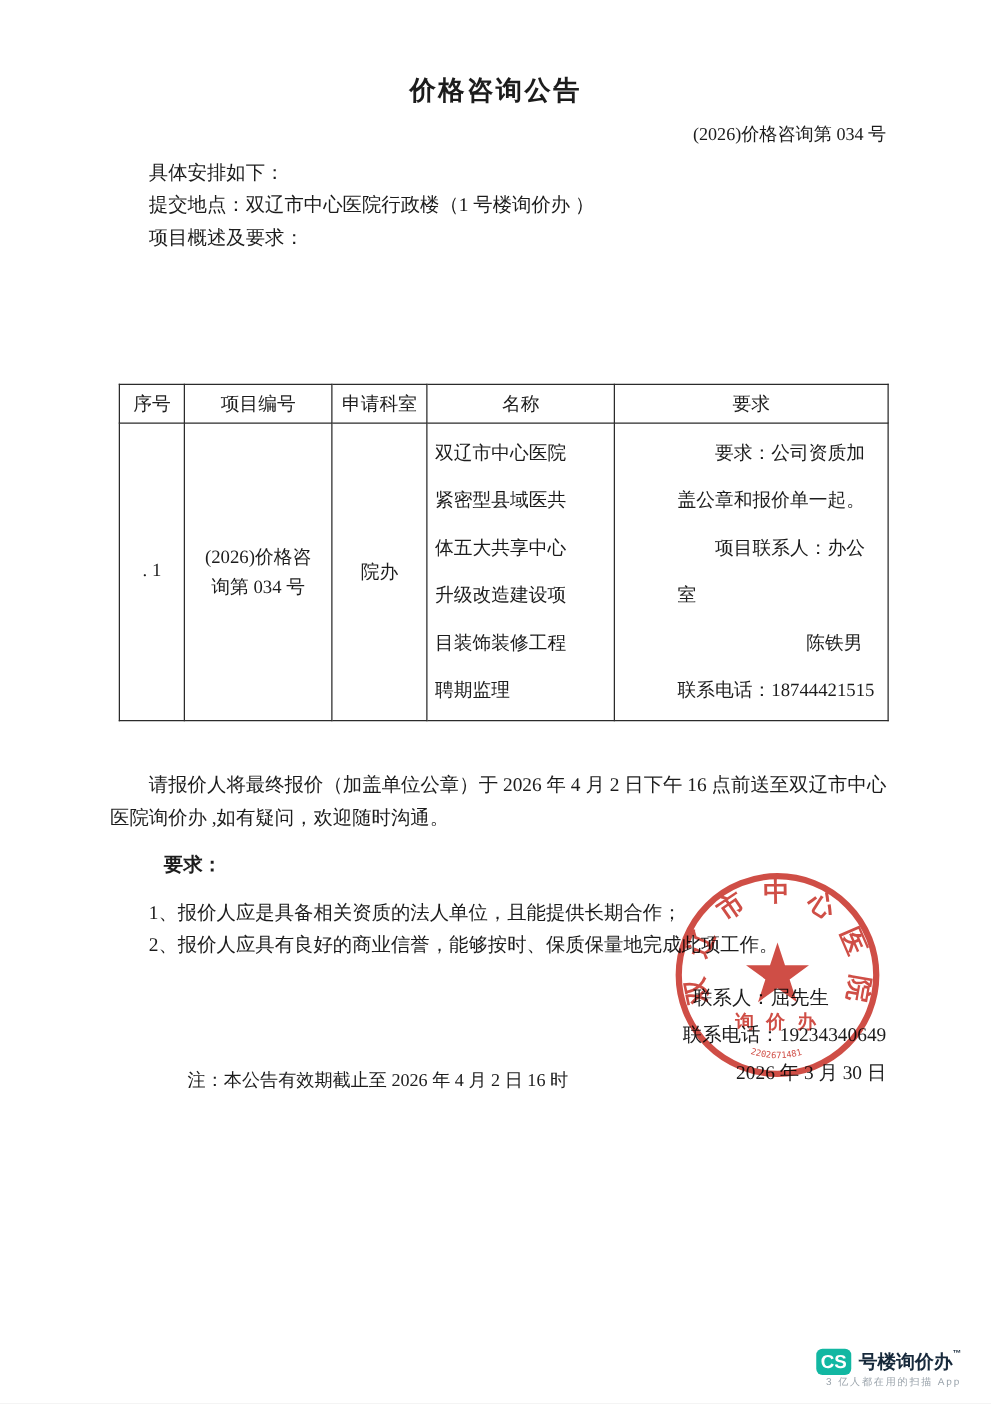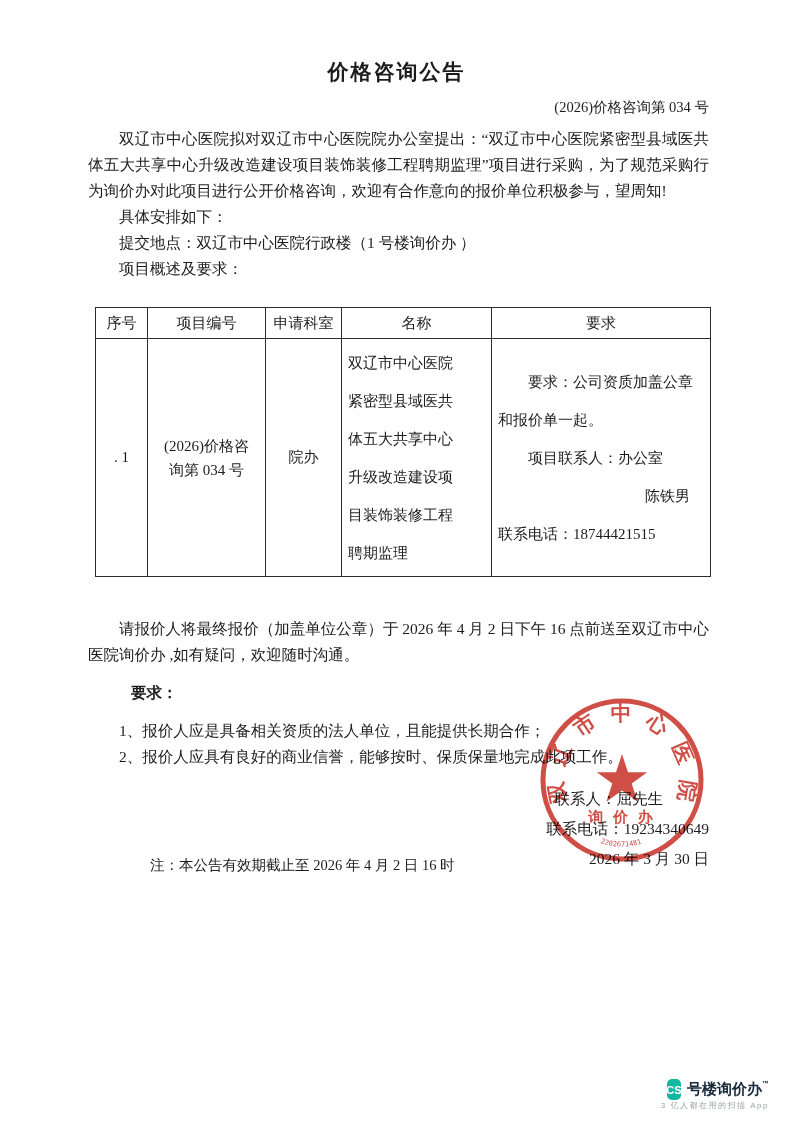--- a/index.html
+++ b/index.html
@@ -57,21 +57,21 @@
   .col-no{width:118px;}
   .col-dept{width:76px;}
   .col-name{width:150px;}
   .col-req{width:219px;}
   .cell-seq{text-align:center;}
   .cell-no{text-align:center;line-height:24px;}
   .cell-dept{text-align:center;}
   .cell-name{vertical-align:top;padding-top:14px;}
   .cell-name .nline{line-height:38px;white-space:nowrap;}
   .cell-req{vertical-align:top;padding-top:10px;}
-  .cell-req .rline{line-height:38px;}
+  .cell-req .rline{line-height:38px;margin-left:44px;}
   .req-indent{text-indent:2em;}
   .req-right{text-align:right;padding-right:14px;}
   .closing-block{top:616px;}
   .req-label{margin:12px;font-size:15.5px;line-height:26px;text-indent:2em;font-weight:bold;}
   .sig-block{
     position:absolute;top:784px;left:88px;right:84px;
     text-align:right;
     font-size:15.5px;line-height:30px;
   }
   .sig-contact{padding-right:46px;}
@@ -86,43 +86,42 @@
     mix-blend-mode:multiply;
     pointer-events:none;
   }
   .footer-brand{
     position:absolute;right:24px;bottom:12px;
     width:150px;
     font-family:"Liberation Sans","DejaVu Sans",sans-serif;
   }
   .brand-row{display:flex;align-items:center;justify-content:flex-end;gap:6px;}
   .brand-badge{
-    width:14px;height:21px;border-radius:5px;
+    width:28px;height:21px;border-radius:5px;
     display:flex;align-items:center;justify-content:center;
-    color:#fff;font-size:11px;font-weight:bold;
+    color:#fff;font-size:15px;font-weight:bold;
     letter-spacing:0;
   }
   .brand-name{font-size:15px;font-weight:bold;color:#17293b;}
   .brand-tm{font-size:7px;vertical-align:top;color:#17293b;}
   .brand-tagline{
     margin-top:0;text-align:right;
     font-size:8px;color:#9aa3ab;letter-spacing:1.5px;
   }
 </style>
 </head>
 <body>
 
 <div class="page">
 
   <h1 class="doc-title">价格咨询公告</h1>
 
   <div class="doc-number">(2026)价格咨询第 034 号</div>
 
   <div class="body-block intro-block">
-    <p class="para">双辽市中心医院拟对双辽市中心医院院办公室提出：“双辽市中心医院紧密型县域医共体五大共享中心升级改造建设项目装饰装修工程聘期监理”项目进行采购，为了规范采购行为询价办对此项目进行公开价格咨询，欢迎有合作意向的报价单位积极参与，望周知!</p>
     <p class="line-indent">具体安排如下：</p>
     <p class="line-indent">提交地点：双辽市中心医院行政楼（1 号楼询价办 ）</p>
     <p class="line-indent">项目概述及要求：</p>
   </div>
 
   <table class="info-table">
     <colgroup>
       <col class="col-seq">
         <col class="col-no">
         <col class="col-dept">

